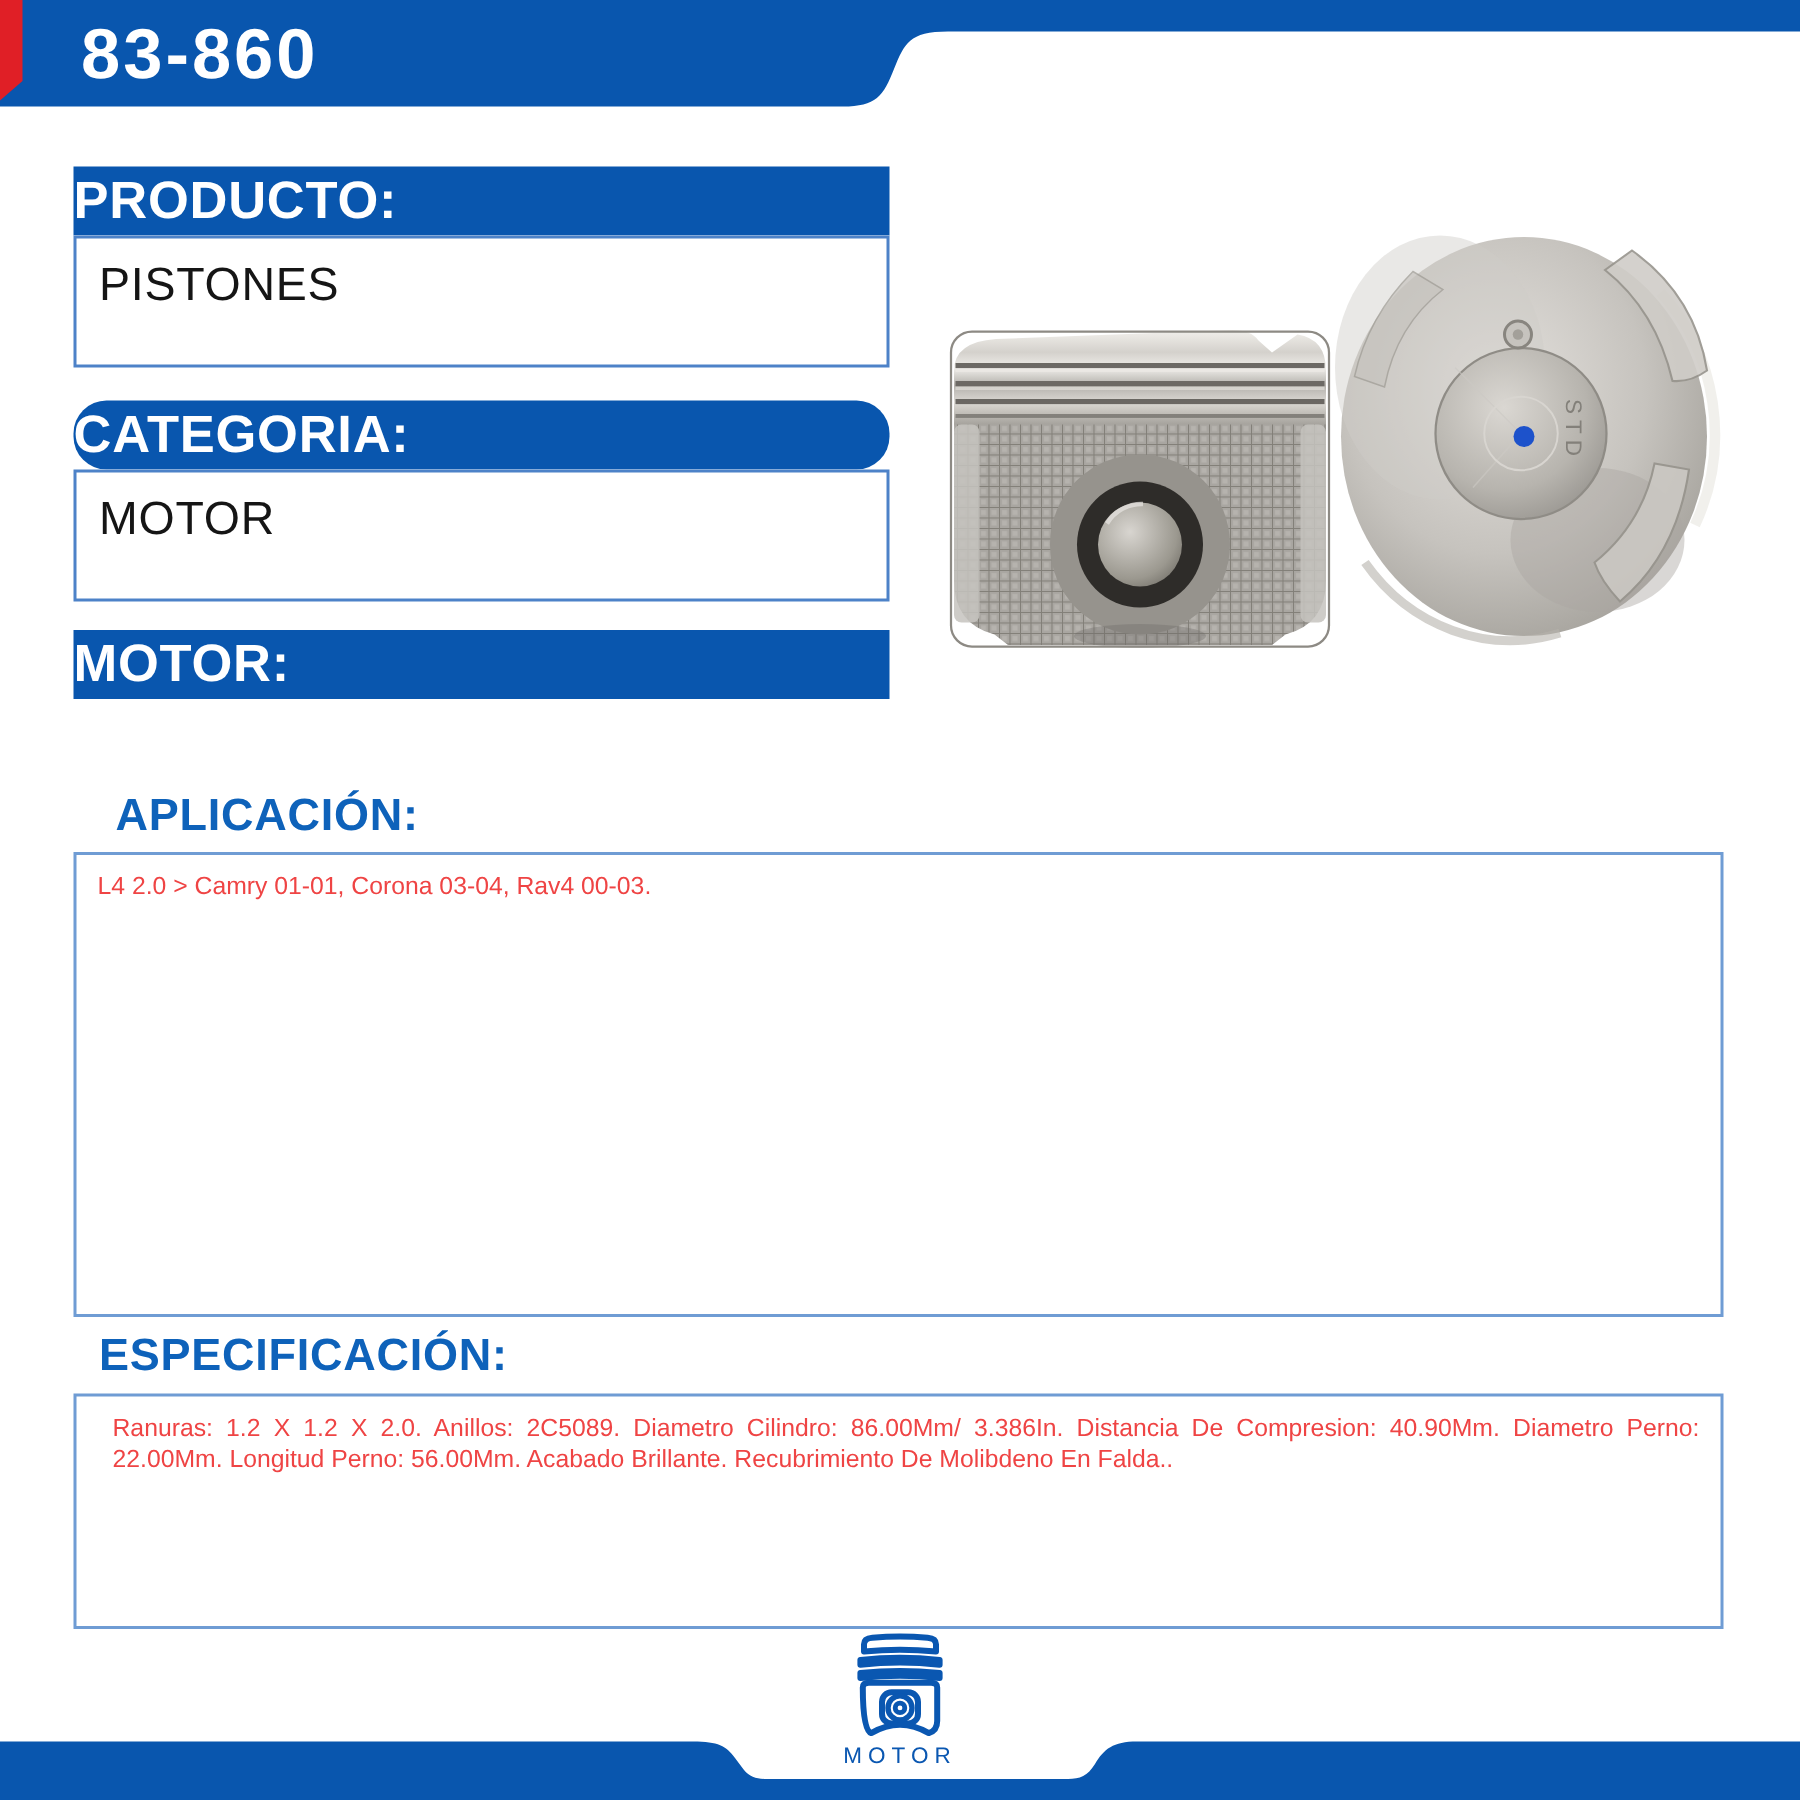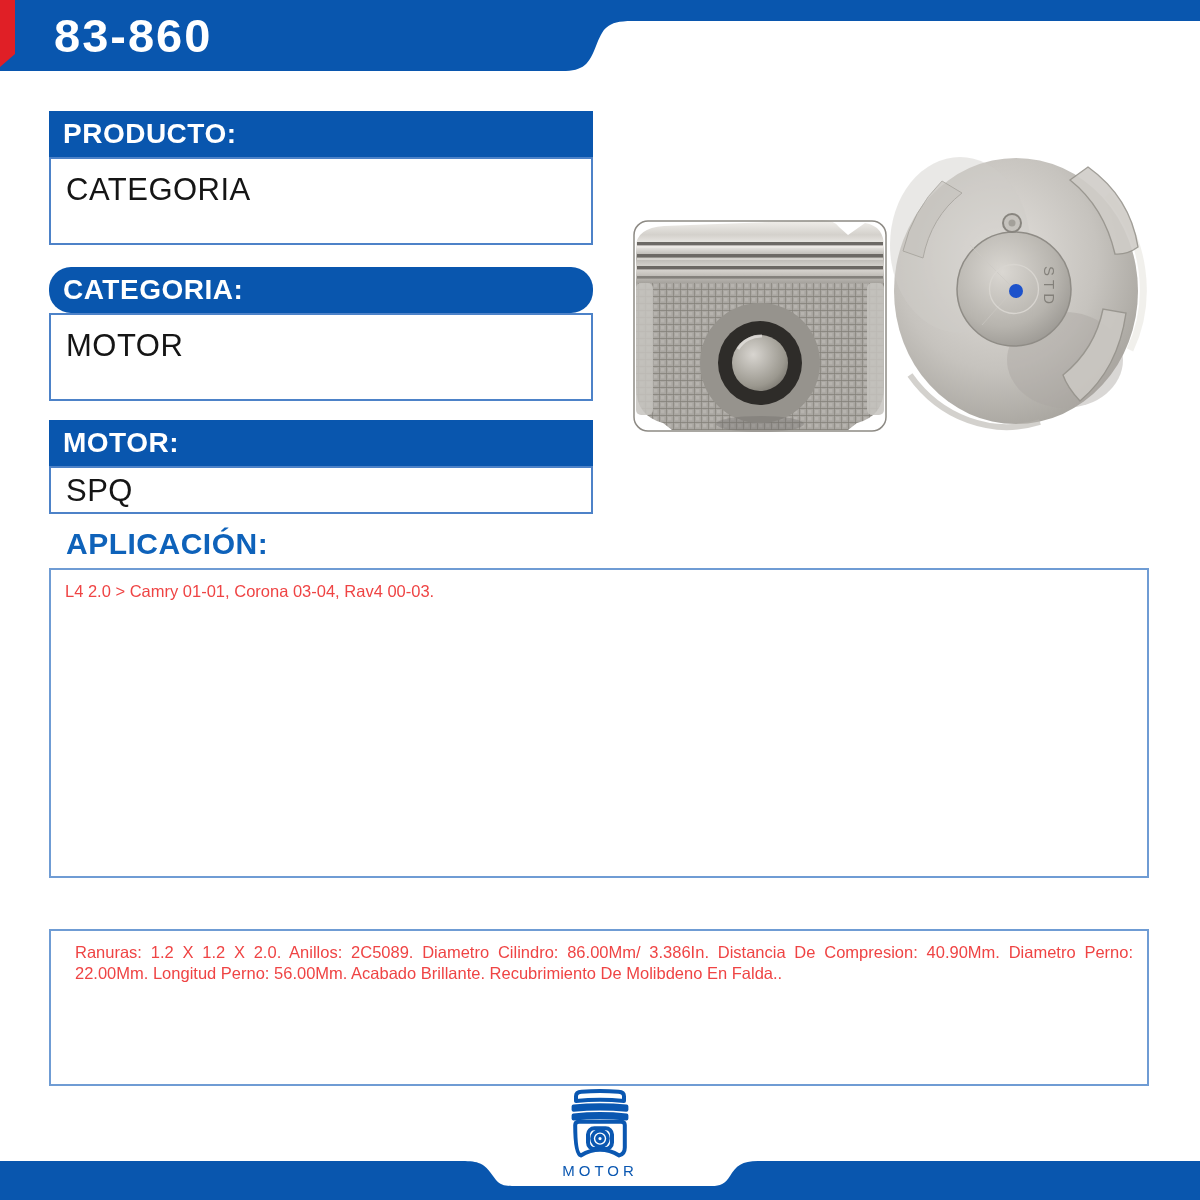--- a/index.html
+++ b/index.html
@@ -9,22 +9,22 @@
   }
   
   .header-svg{position:absolute;left:0;top:0;}
   .part-number{
     position:absolute;left:54px;top:10px;width:520px;
     font-size:47px;font-weight:800;color:#ffffff;letter-spacing:2px;line-height:1.1;
   }
   
   .field-label{
     position:absolute;left:49px;width:544px;height:46px;background:#0956AE;
-    display:flex;align-items:center;box-sizing:border-box;padding-left:14px;
-    color:#ffffff;font-size:28px;font-weight:800;letter-spacing:.5px;
+    display:flex;align-items:center;box-sizing:border-box;
+    color:#ffffff;font-size:35px;font-weight:800;letter-spacing:.5px;
   }
   .field-box{
     position:absolute;left:49px;width:544px;background:#ffffff;
     border:2px solid #4d82c8;box-sizing:border-box;
     color:#151515;font-size:31px;font-weight:400;letter-spacing:.5px;
     padding:13px 0 0 15px;
   }
   
   .section-heading{
     position:absolute;left:66px;color:#0E62BA;font-size:30px;font-weight:800;letter-spacing:.5px;
@@ -55,35 +55,32 @@
   <svg class="header-svg" width="1200" height="85" viewBox="0 0 1200 85">
     <path d="M0,0 H1200 V21 H632 C606,21 603,29 596,46 C589,64 584,71 562,71 H0 Z" fill="#0956AE"></path>
     <path d="M0,0 H15 V54 L0,67 Z" fill="#E01F26"></path>
   </svg>
   <div class="part-number">83-860</div>
 
   <div class="field-label" style="top:111px;">
     <span>PRODUCTO:</span>
   </div>
   <div class="field-box" style="top:157px;height:88px;">
-    <span>CATEGORIA</span>
+    <span>PISTONES</span>
   </div>
 
   <div class="field-label" style="top:267px;border-radius:22px;">
     <span>CATEGORIA:</span>
   </div>
   <div class="field-box" style="top:313px;height:88px;">
     <span>MOTOR</span>
   </div>
 
   <div class="field-label" style="top:420px;">
     <span>MOTOR:</span>
-  </div>
-  <div class="field-box" style="top:466px;height:48px;padding-top:5px;">
-    <span>SPQ</span>
   </div>
 
   <svg class="photo" width="540" height="310" viewBox="0 0 540 310">
     <defs>
       <linearGradient id="crownGrad" x1="0" y1="0" x2="0" y2="1">
         <stop offset="0" stop-color="#f2f0ec"></stop>
         <stop offset="0.22" stop-color="#d4d1cc"></stop>
         <stop offset="0.38" stop-color="#efede9"></stop>
         <stop offset="0.55" stop-color="#b3b0ab"></stop>
         <stop offset="0.72" stop-color="#dcd9d4"></stop>
@@ -147,25 +144,26 @@
       <path d="M404,154 L360,110 M404,154 L372,190" stroke="#cdcac5" stroke-width="1" opacity="0.6"></path>
       <circle cx="404" cy="154" r="24.5" fill="none" stroke="#d8d5d0" stroke-width="1.3"></circle>
       <circle cx="406" cy="156" r="7" fill="#1d52cb"></circle>
       <text x="441" y="159" transform="rotate(90 441 152)" text-anchor="middle" font-family="Liberation Sans, sans-serif" font-size="15" letter-spacing="4" fill="#83807a">STD</text>
 
       <circle cx="402" cy="88" r="9" fill="#c6c3be" stroke="#88857f" stroke-width="2"></circle>
       <circle cx="402" cy="88" r="3.5" fill="#a3a09a"></circle>
     </g>
   </svg>
 
-  <div class="section-heading" style="top:527px;">APLICACIÓN:</div>
+  <div class="section-heading" style="top:527px;margin-left:11px;">APLICACIÓN:</div>
   <div class="big-box" style="top:568px;height:310px;">
     <div class="body-text">L4 2.0 &gt; Camry 01-01, Corona 03-04, Rav4 00-03.</div>
   </div>
 
+  <div class="section-heading" style="top:887px;">ESPECIFICACIÓN:</div>
   <div class="big-box" style="top:929px;height:157px;">
     <div class="body-text justified">Ranuras: 1.2 X 1.2 X 2.0. Anillos: 2C5089. Diametro Cilindro: 86.00Mm/ 3.386In. Distancia De Compresion: 40.90Mm. Diametro Perno: 22.00Mm. Longitud Perno: 56.00Mm. Acabado Brillante. Recubrimiento De Molibdeno En Falda..</div>
   </div>
 
   <svg class="footer-svg" width="1200" height="80" viewBox="0 1120 1200 80">
     <path d="M0,1161 H462 C479,1161 484,1164 490,1172 L496,1180 C500,1185 505,1186 512,1186
              H712 C720,1186 725,1184 730,1176 C736,1166 742,1161 758,1161 H1200 V1200 H0 Z" fill="#0956AE"></path>
   </svg>
 
   <svg class="footer-icon" width="80" height="74" viewBox="0 0 100 92">

